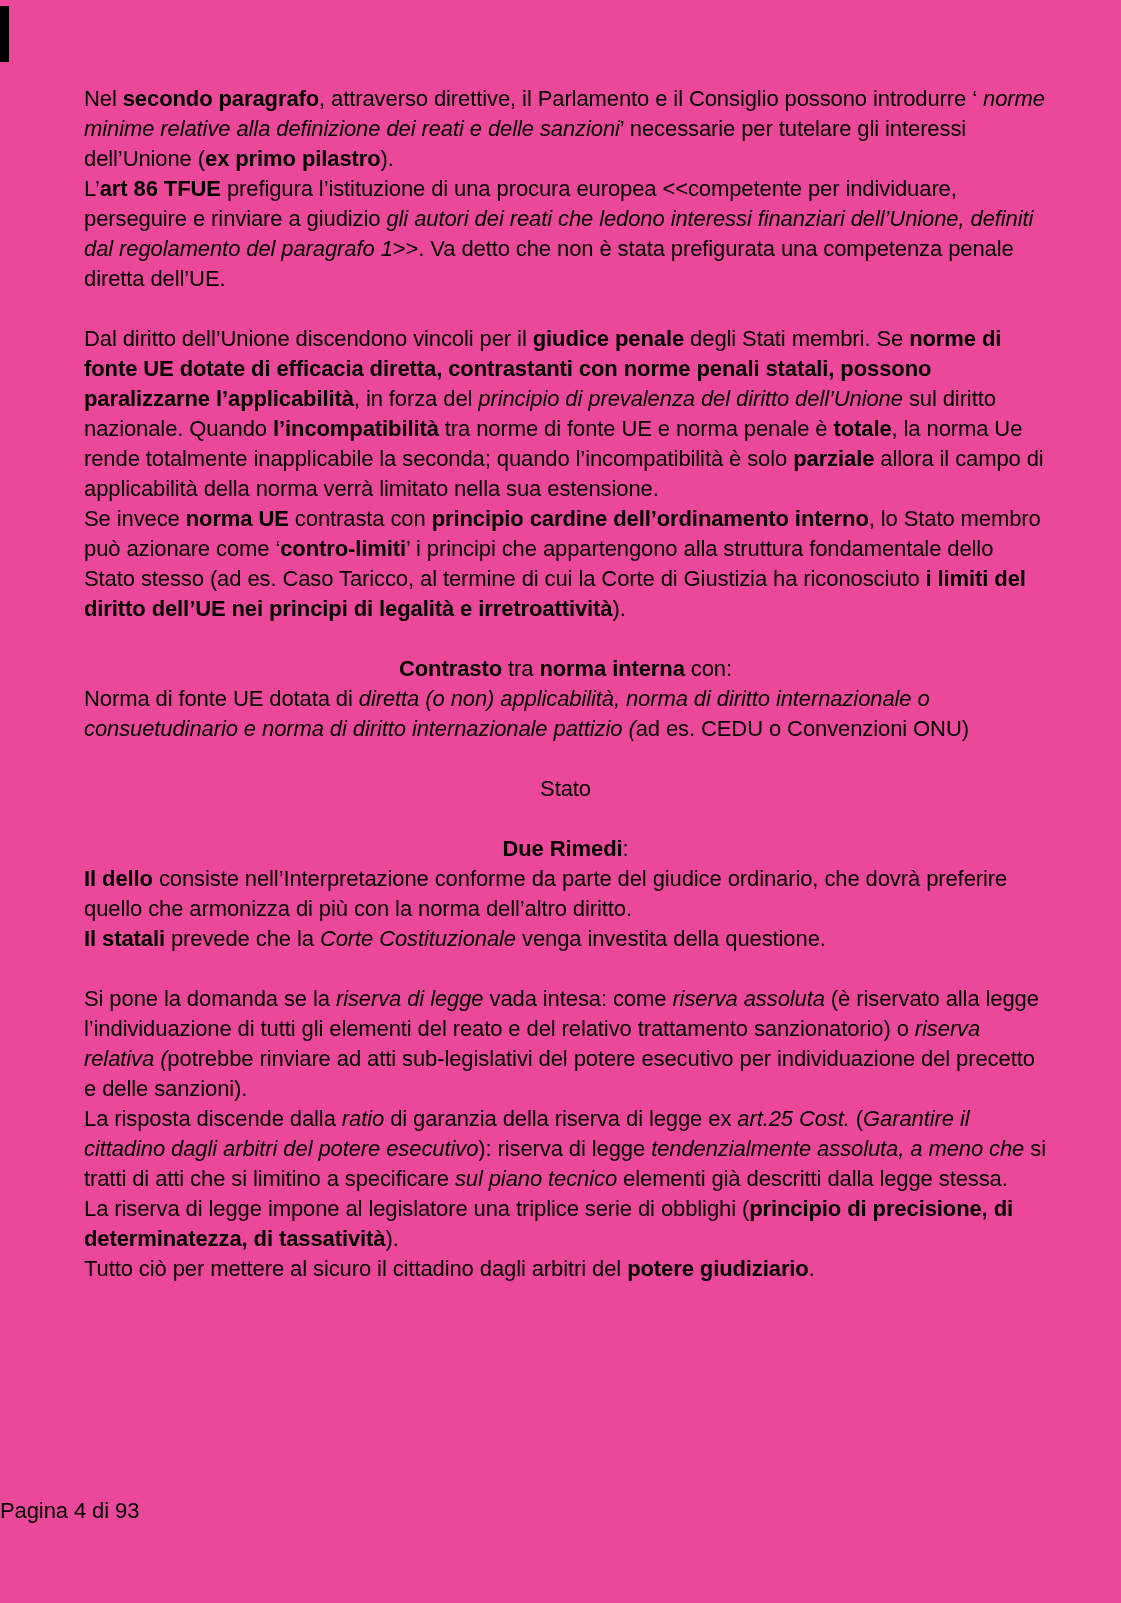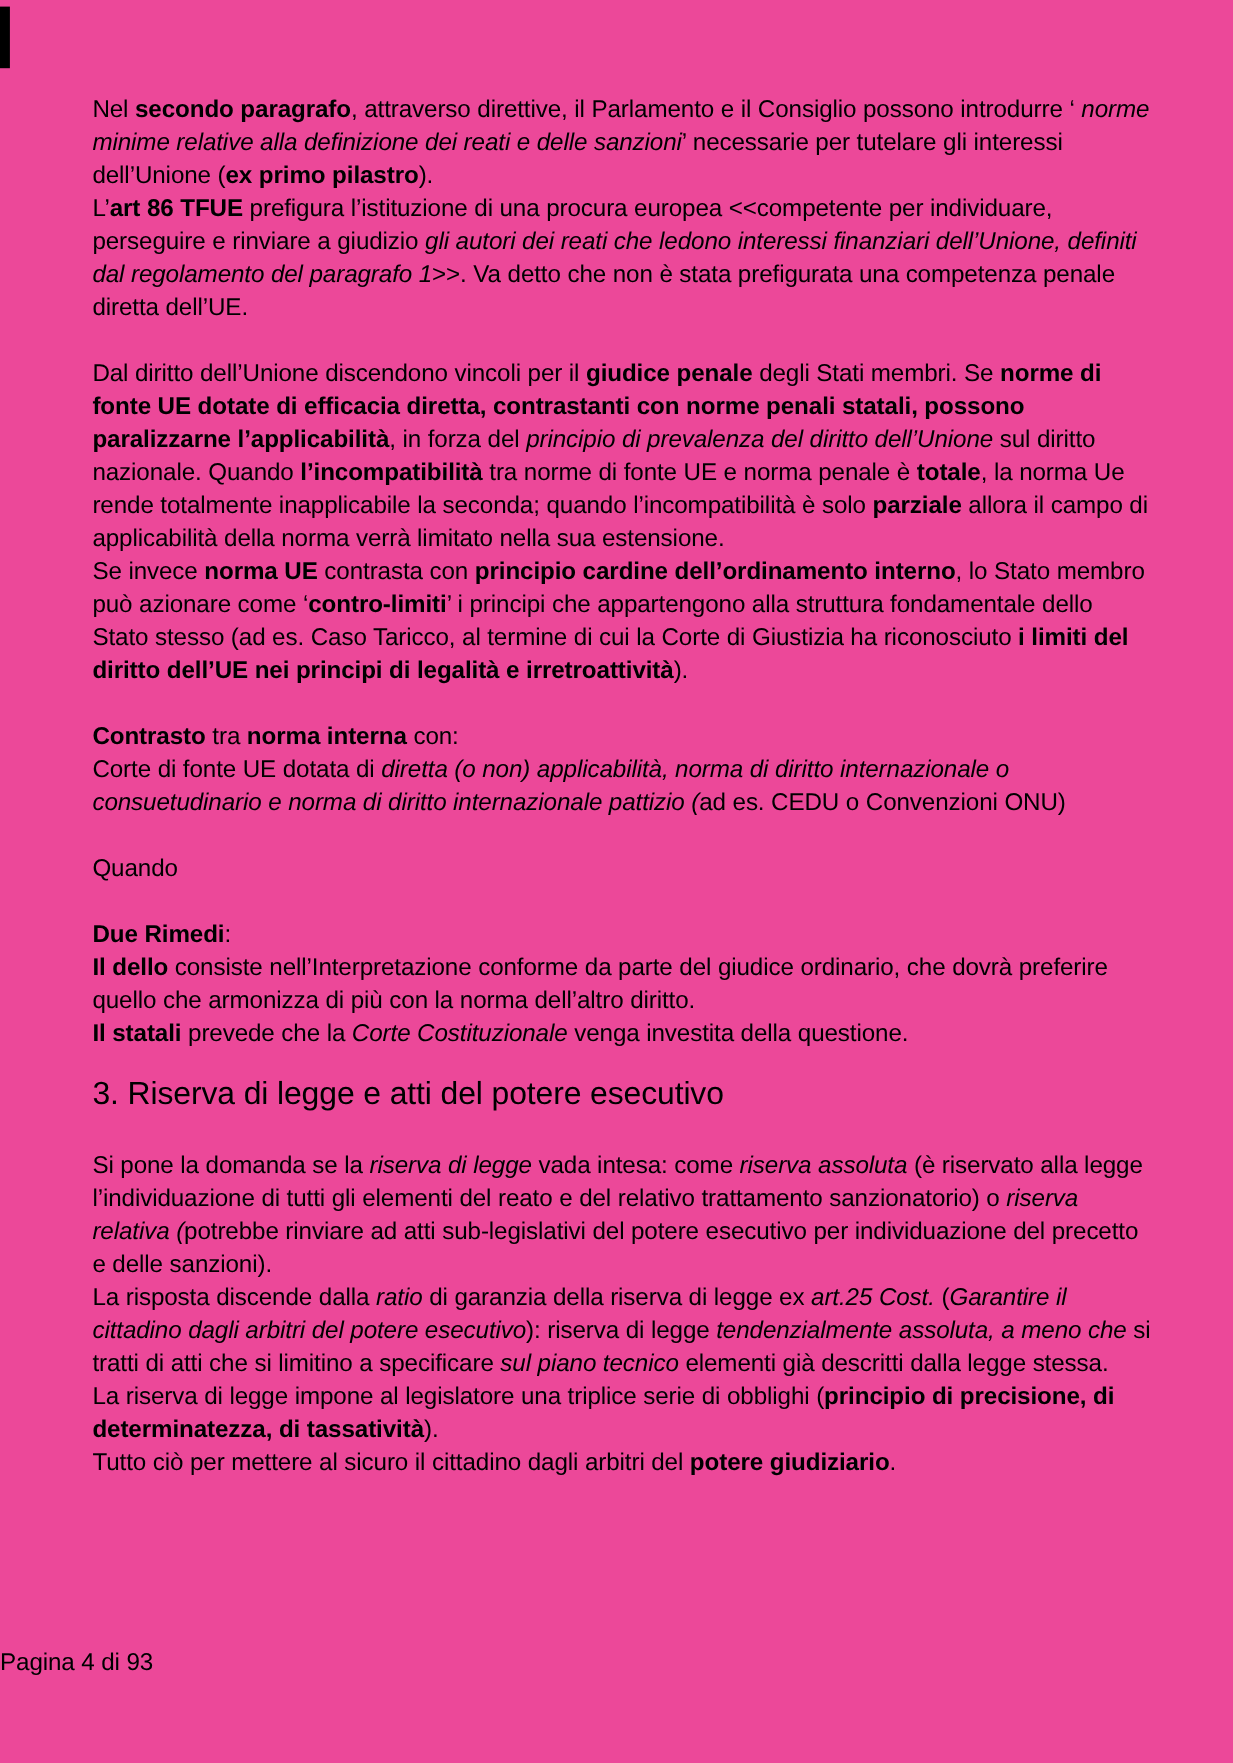--- a/index.html
+++ b/index.html
@@ -14,21 +14,21 @@
     letter-spacing: -0.1px;
   }
   .content { padding: 84px 74px 0 84px; }
   .para, .center {
     font-size: 22px;
     line-height: 30px;
     margin: 0;
     white-space: pre-wrap;
     text-align: left;
   }
-  .center { text-align: left; }
+  .center { text-align: center; }
   .blank { height: 30px; }
   .heading {
     font-size: 29px;
     line-height: 38px;
     font-weight: 400;
     margin: 22px 0 0 0;
     white-space: pre-wrap;
   }
   .run { font-weight: 400; font-style: normal; }
   .run.bold { font-weight: 700; }
@@ -53,28 +53,27 @@
 <div class="page" style="background: #ec4899; color: rgb(0, 0, 0);">
   <div class="artifact" style="background: rgb(0, 0, 0);"></div>
   <main class="content">
       <p class="para"><span class="run">Nel </span><span class="run bold">secondo paragrafo</span><span class="run">, attraverso direttive, il Parlamento e il Consiglio possono introdurre ‘ </span><span class="run italic">norme minime relative alla definizione dei reati e delle sanzioni</span><span class="run">’ necessarie per tutelare gli interessi dell’Unione (</span><span class="run bold">ex primo pilastro</span><span class="run">).
 L’</span><span class="run bold">art 86 TFUE</span><span class="run"> prefigura l’istituzione di una procura europea &lt;&lt;competente per individuare, perseguire e rinviare a giudizio </span><span class="run italic">gli autori dei reati che ledono interessi finanziari dell’Unione, definiti dal regolamento del paragrafo 1</span><span class="run">&gt;&gt;. Va detto che non è stata prefigurata una competenza penale diretta dell’UE.</span></p>
       <div class="blank"></div>
       <p class="para"><span class="run">Dal diritto dell’Unione discendono vincoli per il </span><span class="run bold">giudice penale</span><span class="run"> degli Stati membri. Se </span><span class="run bold">norme di fonte UE dotate di efficacia diretta, contrastanti con norme penali statali, possono paralizzarne l’applicabilità</span><span class="run">, in forza del </span><span class="run italic">principio di prevalenza del diritto dell’Unione</span><span class="run"> sul diritto nazionale. Quando </span><span class="run bold">l’incompatibilità</span><span class="run"> tra norme di fonte UE e norma penale è </span><span class="run bold">totale</span><span class="run">, la norma Ue rende totalmente inapplicabile la seconda; quando l’incompatibilità è solo </span><span class="run bold">parziale</span><span class="run"> allora il campo di applicabilità della norma verrà limitato nella sua estensione.
 Se invece </span><span class="run bold">norma UE</span><span class="run"> contrasta con </span><span class="run bold">principio cardine dell’ordinamento interno</span><span class="run">, lo Stato membro può azionare come ‘</span><span class="run bold">contro-limiti</span><span class="run">’ i principi che appartengono alla struttura fondamentale dello Stato stesso (ad es. Caso Taricco, al termine di cui la Corte di Giustizia ha riconosciuto </span><span class="run bold">i limiti del diritto dell’UE nei principi di legalità e irretroattività</span><span class="run">).</span></p>
       <div class="blank"></div>
       <p class="para center"><span class="run bold">Contrasto</span><span class="run"> tra </span><span class="run bold">norma interna</span><span class="run"> con:</span></p>
-      <p class="para"><span class="run">Corte di fonte UE dotata di </span><span class="run italic">diretta (o non) applicabilità, norma di diritto internazionale o consuetudinario e norma di diritto internazionale pattizio (</span><span class="run">ad es. CEDU o Convenzioni ONU)</span></p>
+      <p class="para"><span class="run">Norma di fonte UE dotata di </span><span class="run italic">diretta (o non) applicabilità, norma di diritto internazionale o consuetudinario e norma di diritto internazionale pattizio (</span><span class="run">ad es. CEDU o Convenzioni ONU)</span></p>
       <div class="blank"></div>
-      <p class="para center"><span class="run">Quando</span></p>
+      <p class="para center"><span class="run">Stato</span></p>
       <div class="blank"></div>
       <p class="para center"><span class="run bold">Due Rimedi</span><span class="run">:</span></p>
       <p class="para"><span class="run bold">Il dello</span><span class="run"> consiste nell’Interpretazione conforme da parte del giudice ordinario, che dovrà preferire quello che armonizza di più con la norma dell’altro diritto.
 </span><span class="run bold">Il statali</span><span class="run"> prevede che la </span><span class="run italic">Corte Costituzionale</span><span class="run"> venga investita della questione.</span></p>
-      <h2 class="heading"><span class="run">3. Riserva di legge e atti del potere esecutivo</span></h2>
       <div class="blank"></div>
       <p class="para"><span class="run">Si pone la domanda se la </span><span class="run italic">riserva di legge</span><span class="run"> vada intesa: come </span><span class="run italic">riserva assoluta</span><span class="run"> (è riservato alla legge l’individuazione di tutti gli elementi del reato e del relativo trattamento sanzionatorio) o </span><span class="run italic">riserva relativa (</span><span class="run">potrebbe rinviare ad atti sub-legislativi del potere esecutivo per individuazione del precetto e delle sanzioni).
 La risposta discende dalla </span><span class="run italic">ratio</span><span class="run"> di garanzia della riserva di legge ex </span><span class="run italic">art.25 Cost.</span><span class="run"> (</span><span class="run italic">Garantire il cittadino dagli arbitri del potere esecutivo</span><span class="run">): riserva di legge </span><span class="run italic">tendenzialmente assoluta, a meno che</span><span class="run"> si tratti di atti che si limitino a specificare </span><span class="run italic">sul piano tecnico</span><span class="run"> elementi già descritti dalla legge stessa.</span></p>
       <p class="para"><span class="run">La riserva di legge impone al legislatore una triplice serie di obblighi (</span><span class="run bold">principio di precisione, di determinatezza, di tassatività</span><span class="run">).
 Tutto ciò per mettere al sicuro il cittadino dagli arbitri del </span><span class="run bold">potere giudiziario</span><span class="run">.</span></p>
     </main>
   <div class="footer">Pagina 4 di 93</div>
 </div>
 
 </body></html>

